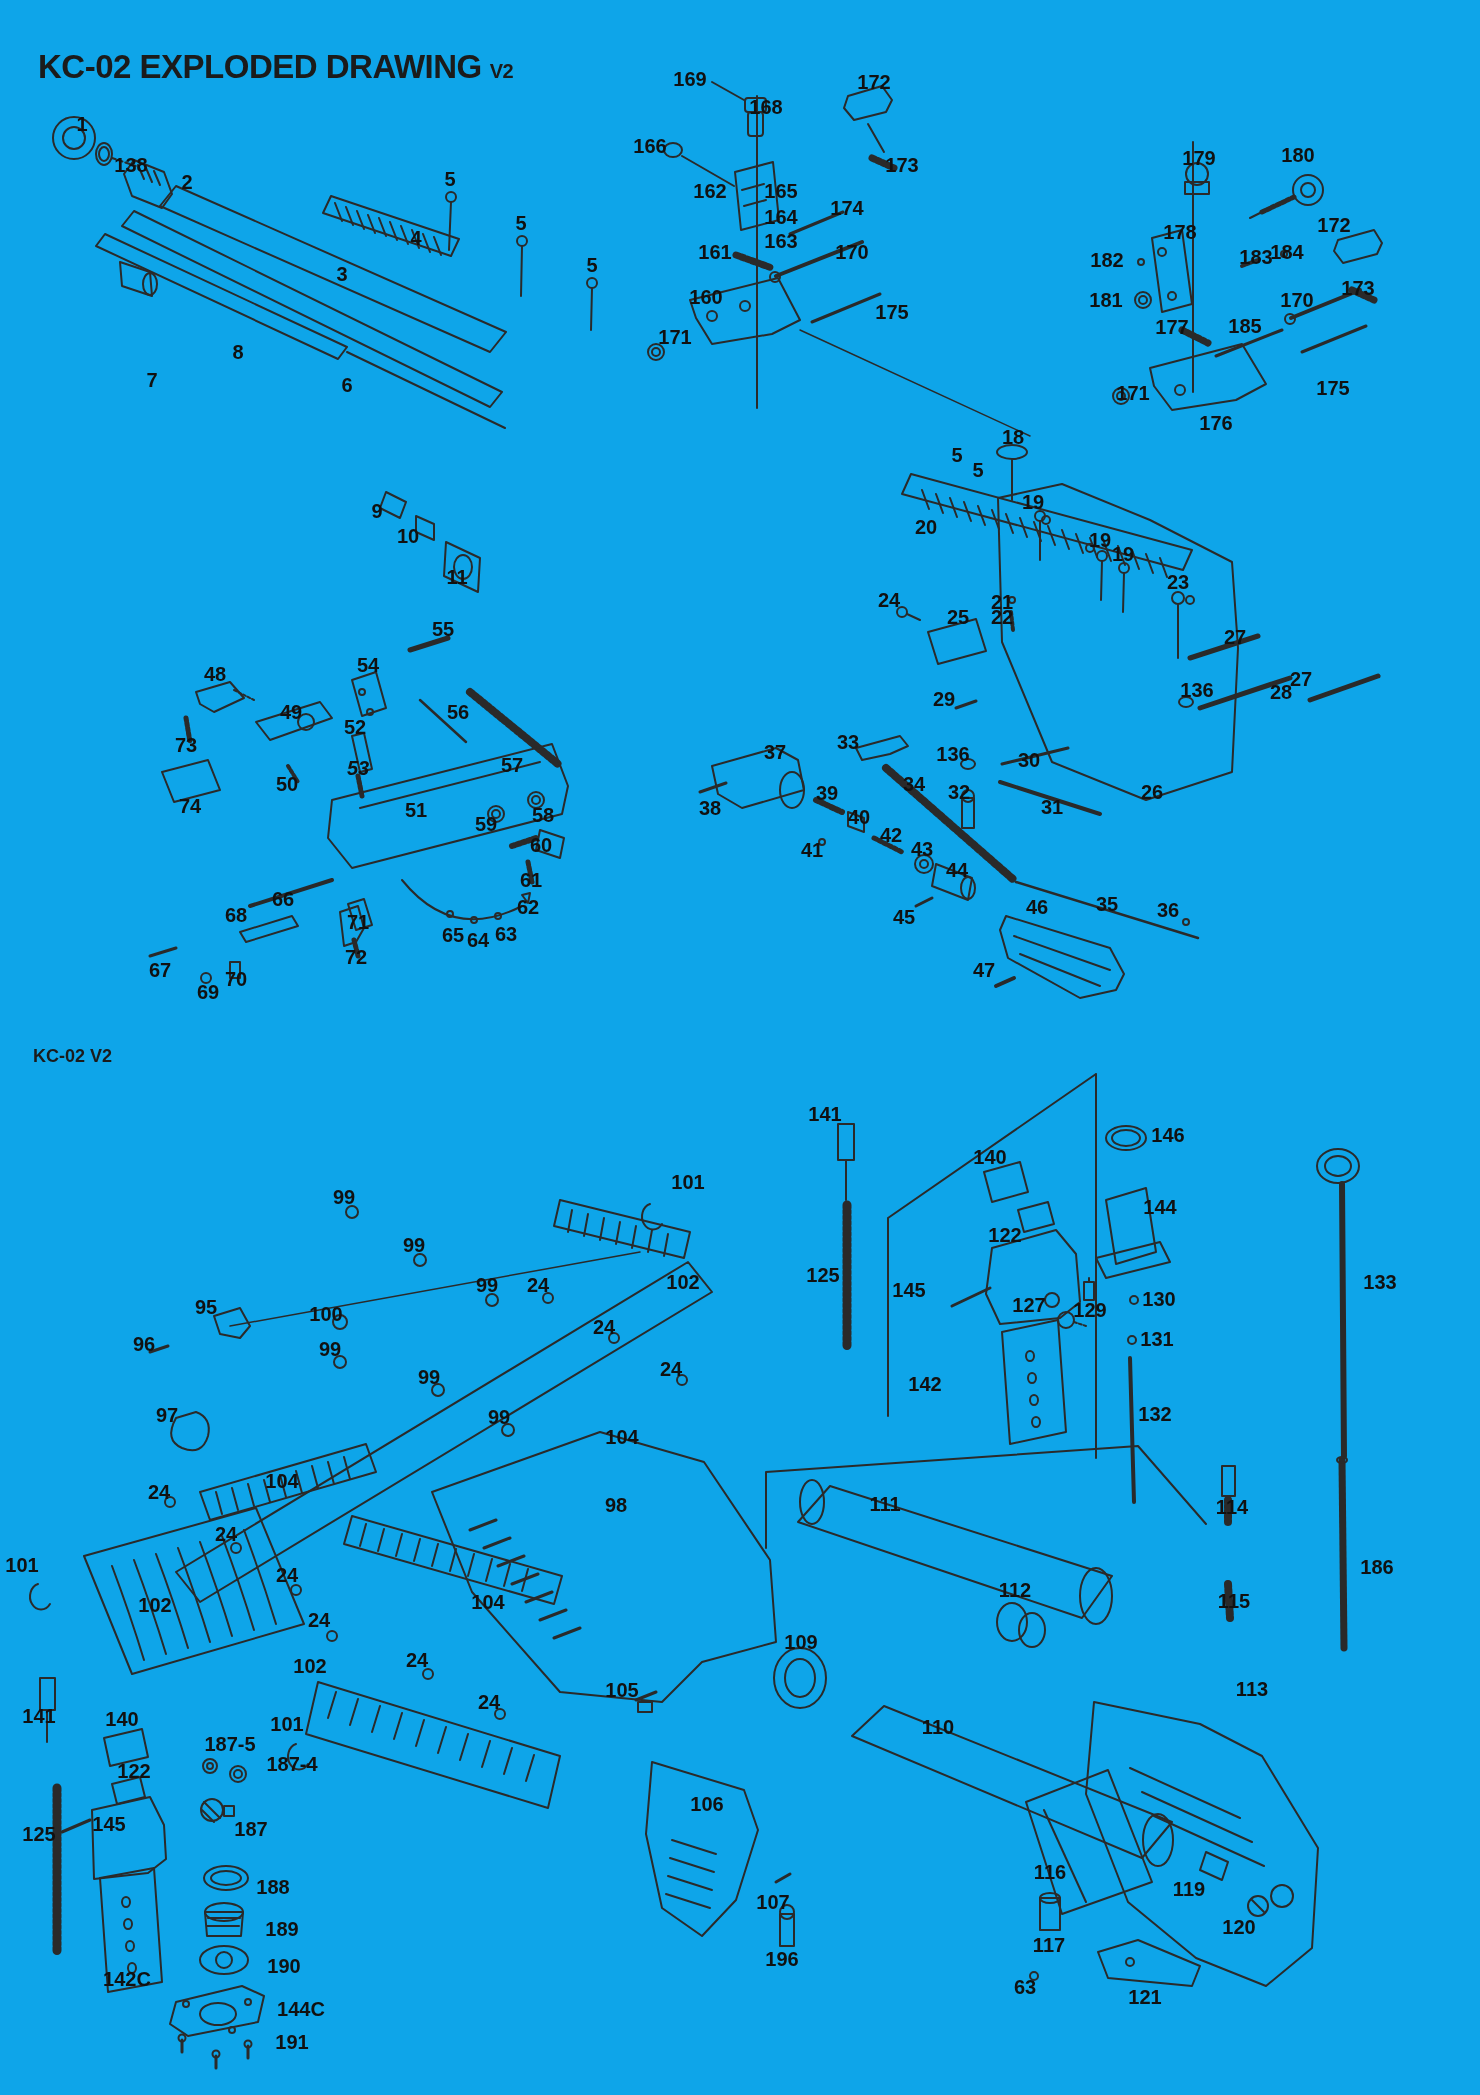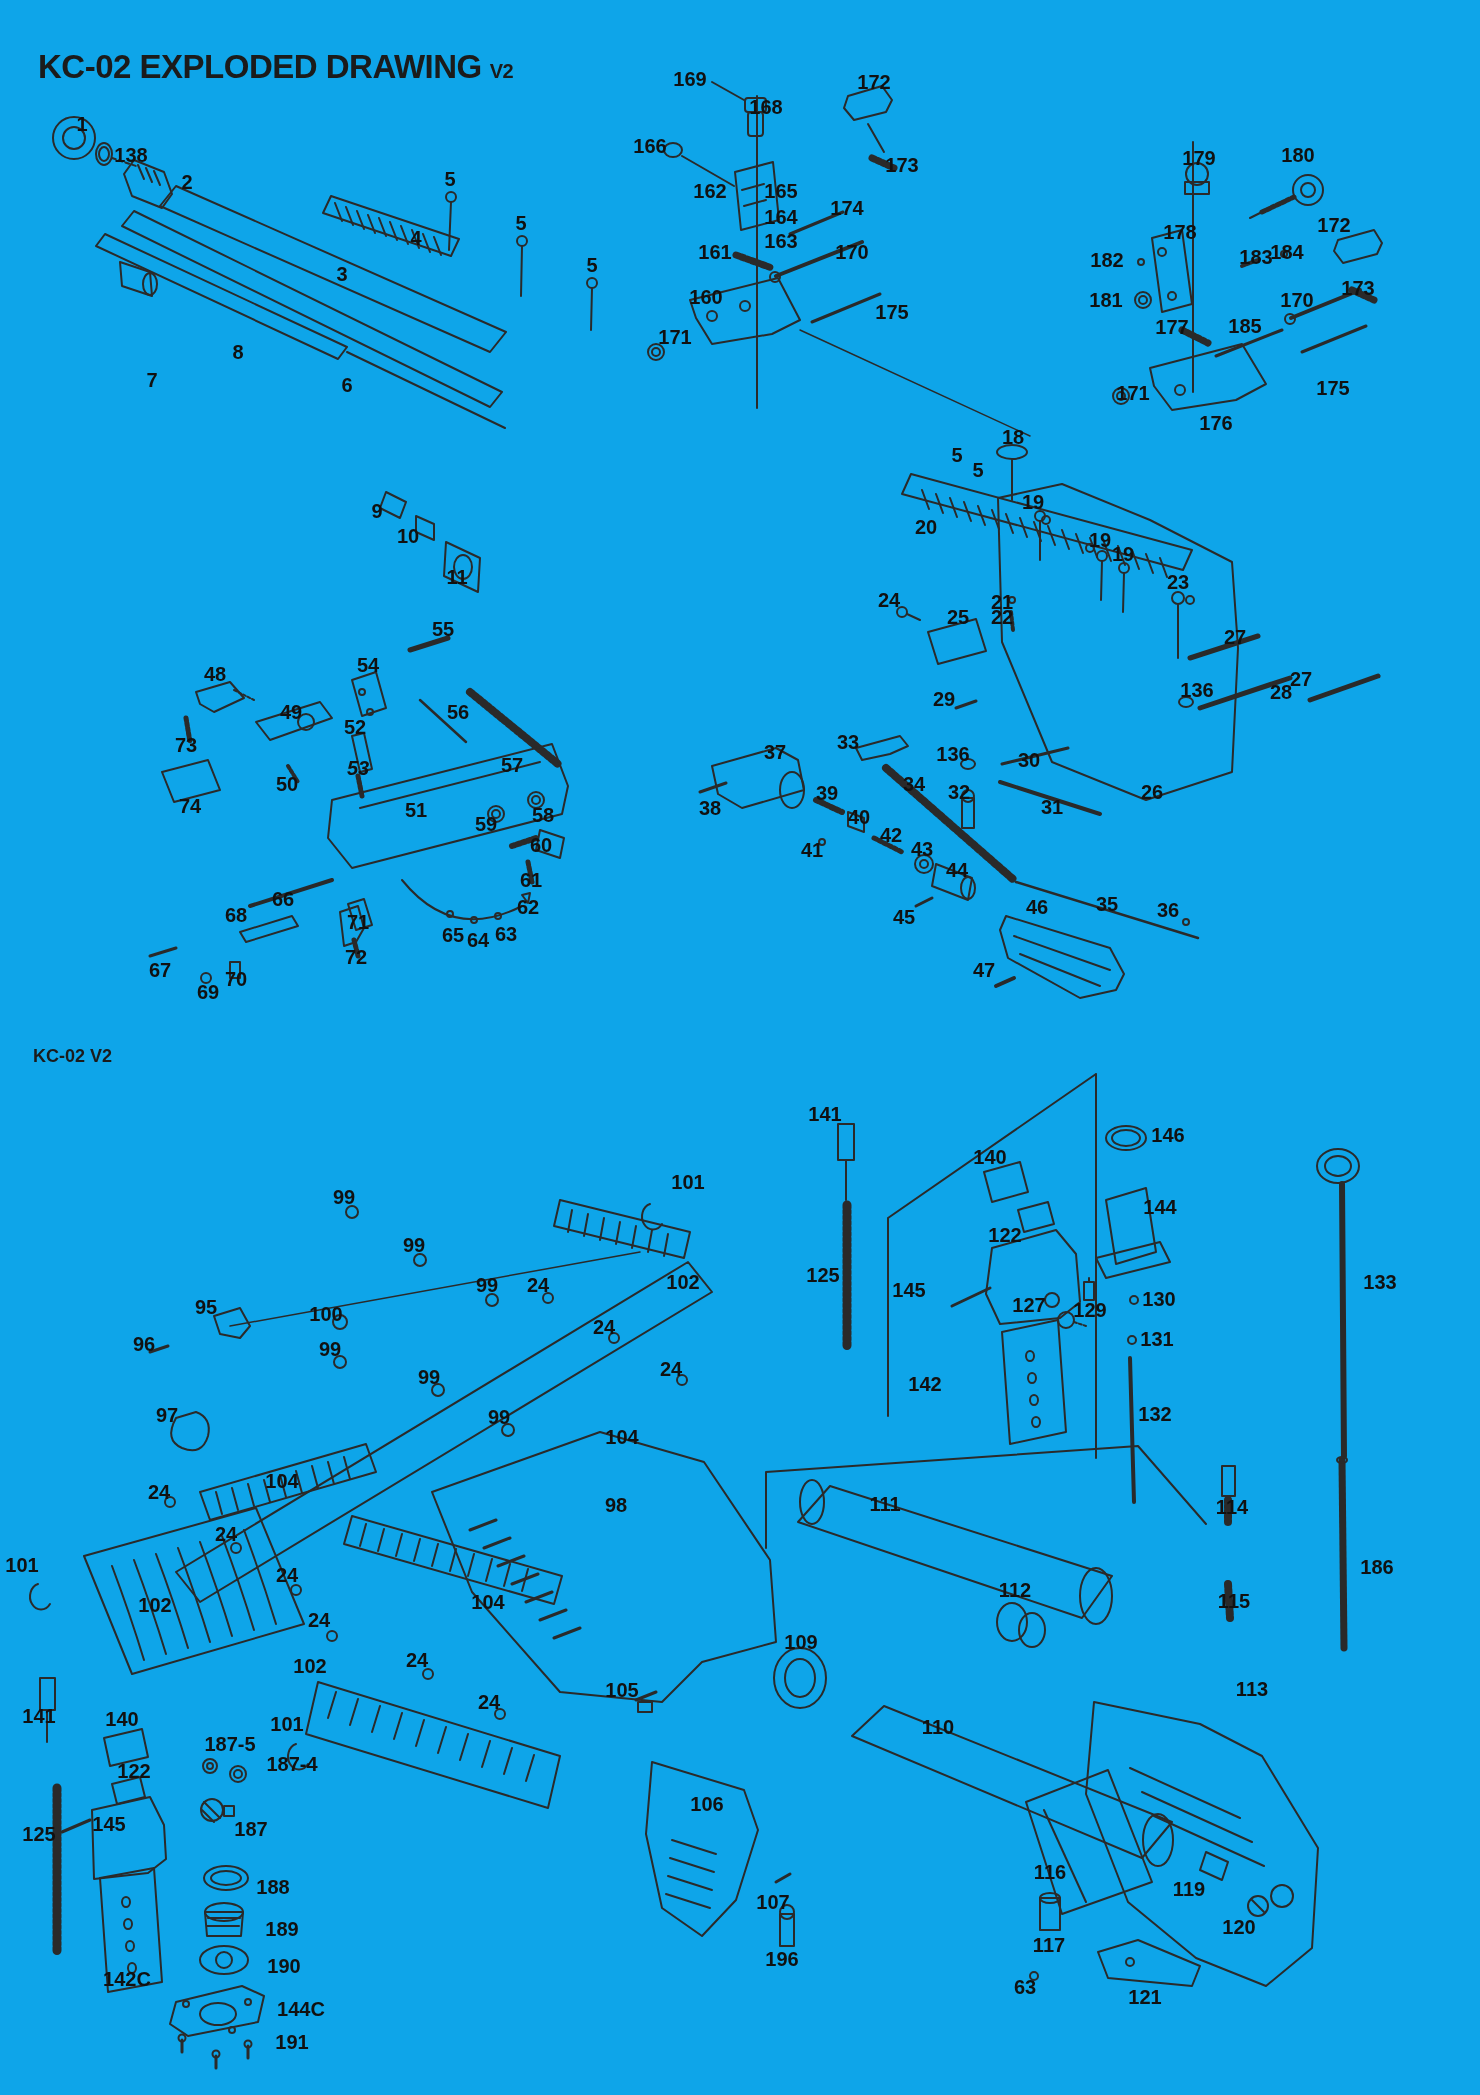--- a/index.html
+++ b/index.html
@@ -374,21 +374,21 @@
     </g>
   </svg>
 
   <h1 class="title"><span>KC-02 EXPLODED DRAWING</span><span class="ver">V2</span></h1>
 
   <div class="section-label">KC-02 V2</div>
 
 
   <div id="label-layer">
       <div class="plabel" style="left: 82px; top: 124px;">1</div>
-      <div class="plabel" style="left: 127px; top: 155px; padding-left: 8px;">138</div>
+      <div class="plabel" style="left: 127px; top: 165px; padding-left: 8px;">138</div>
       <div class="plabel" style="left: 187px; top: 182px;">2</div>
       <div class="plabel" style="left: 450px; top: 179px;">5</div>
       <div class="plabel" style="left: 416px; top: 238px;">4</div>
       <div class="plabel" style="left: 342px; top: 274px;">3</div>
       <div class="plabel" style="left: 152px; top: 380px;">7</div>
       <div class="plabel" style="left: 238px; top: 352px;">8</div>
       <div class="plabel" style="left: 347px; top: 385px;">6</div>
       <div class="plabel" style="left: 377px; top: 511px;">9</div>
       <div class="plabel" style="left: 408px; top: 536px;">10</div>
       <div class="plabel" style="left: 457px; top: 577px;">11</div>

